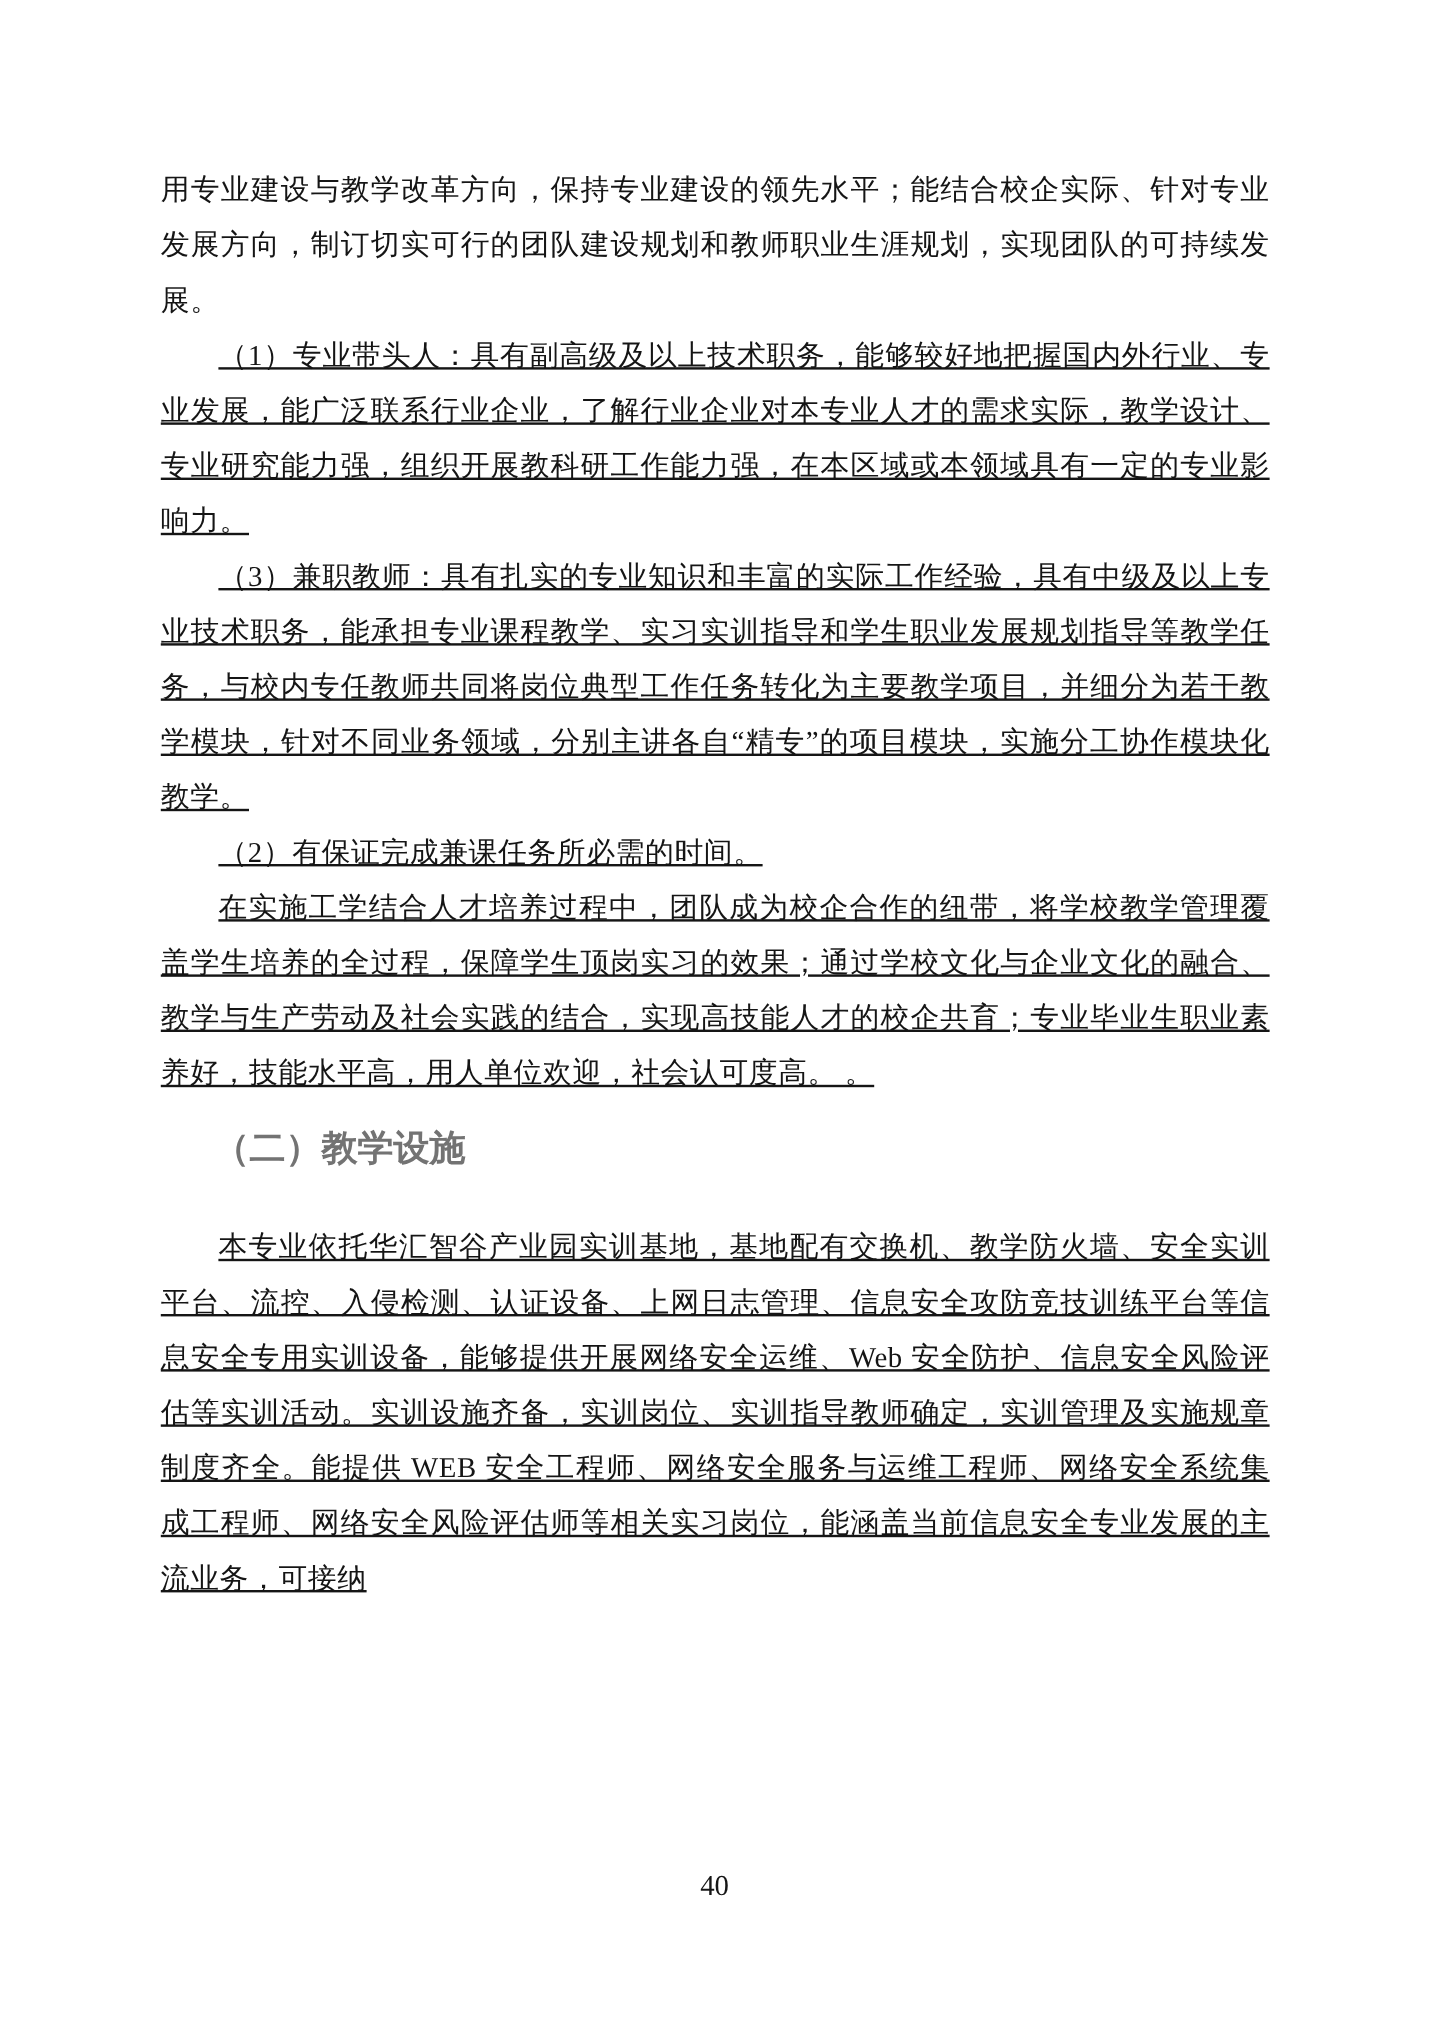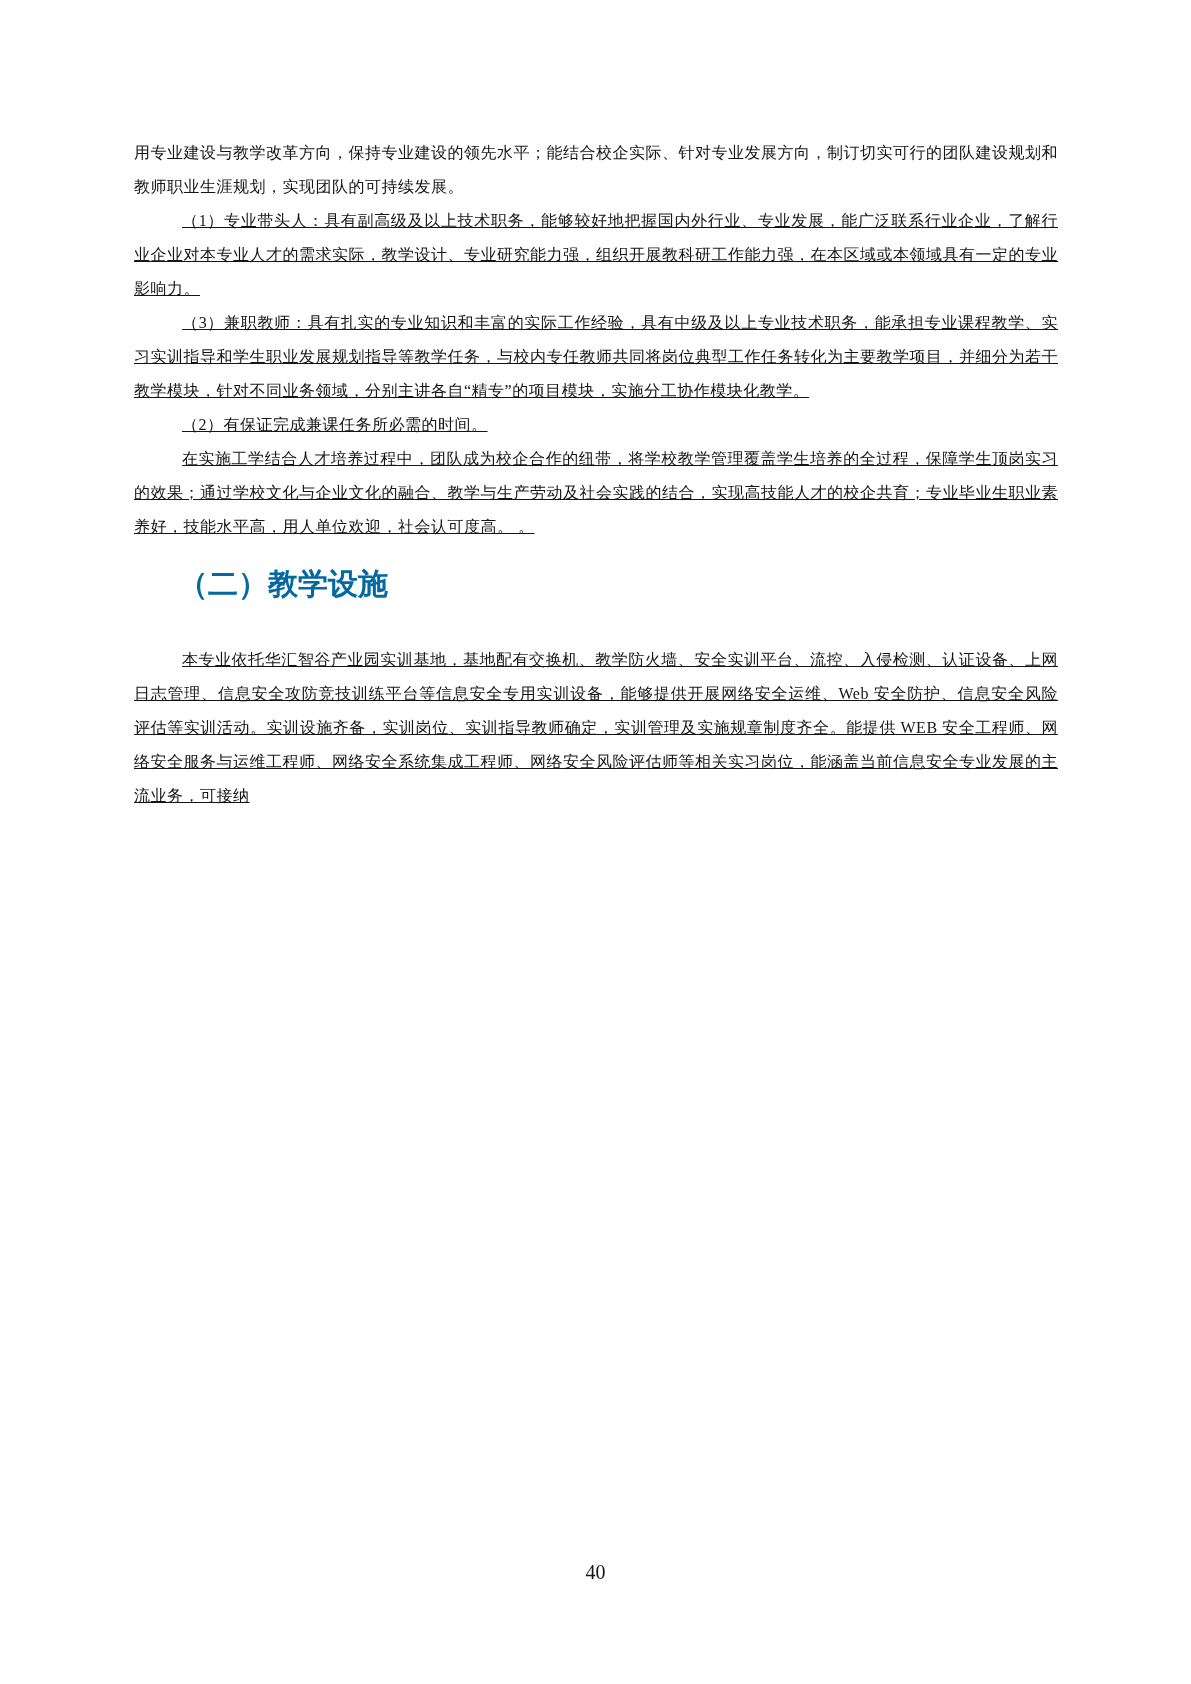--- a/index.html
+++ b/index.html
@@ -17,44 +17,44 @@
     color: #151515;
   }
   .content {
     position: absolute;
     left: 134px;
     top: 136px;
     width: 924px;
   }
   .content p {
     margin: 0;
-    font-size: 16px;
-    line-height: 34px;
+    font-size: 24px;
+    line-height: 46px;
     text-align: justify;
     letter-spacing: 0.5px;
   }
   p.body { text-indent: 48px; text-decoration: underline; }
   p.cont { text-indent: 0; }
   p.subhead { text-indent: 42px; }
   h2.sechead {
     margin: 17px 0 36px 44px;
     font-size: 30px;
     line-height: 46px;
     font-weight: bold;
     font-family: Liberation Sans, sans-serif;
-    color: #0369a1;
+    color: #737373;
     text-align: left;
   }
   .footer {
     position: absolute;
     top: 1560px;
     left: 0;
     width: 100%;
     text-align: center;
-    font-size: 20px;
+    font-size: 24px;
     line-height: 24px;
     color: #151515;
   }
 </style>
 </head>
 <body>
 
 <div class="page">
   <div class="content">
     <p class="cont">用专业建设与教学改革方向，保持专业建设的领先水平；能结合校企实际、针对专业发展方向，制订切实可行的团队建设规划和教师职业生涯规划，实现团队的可持续发展。</p>

